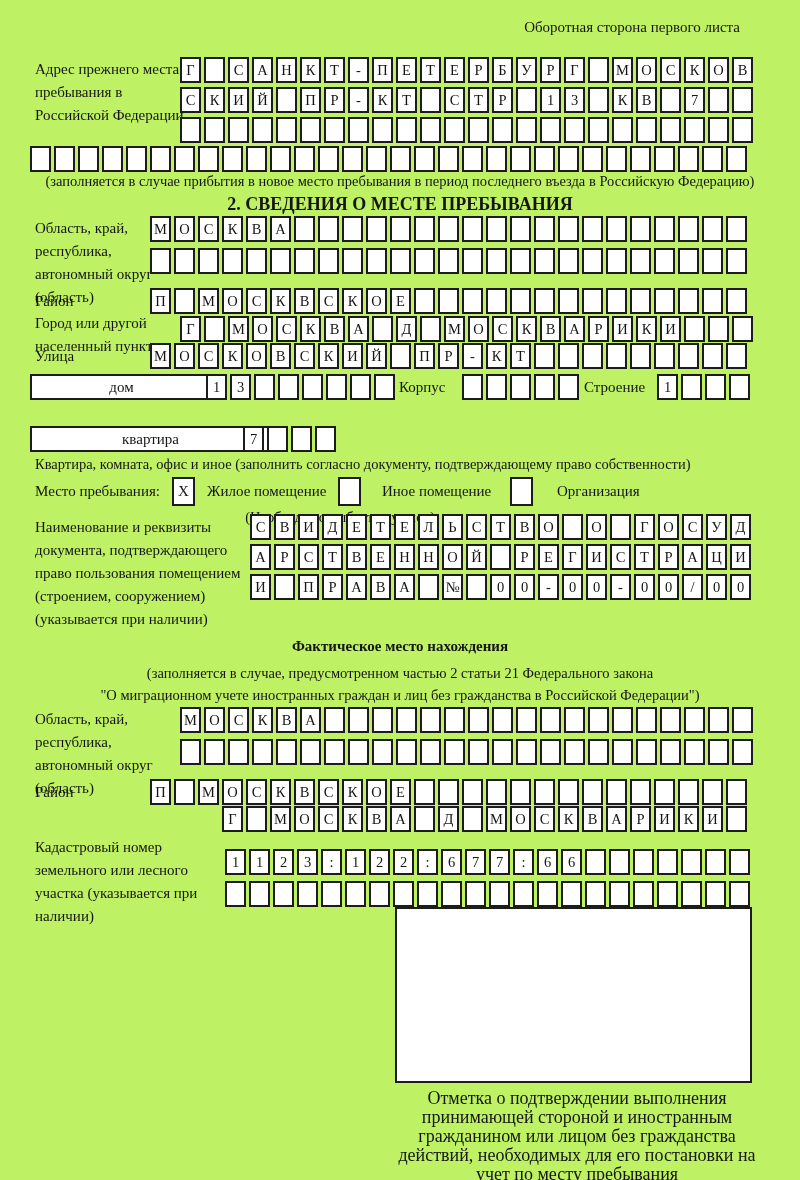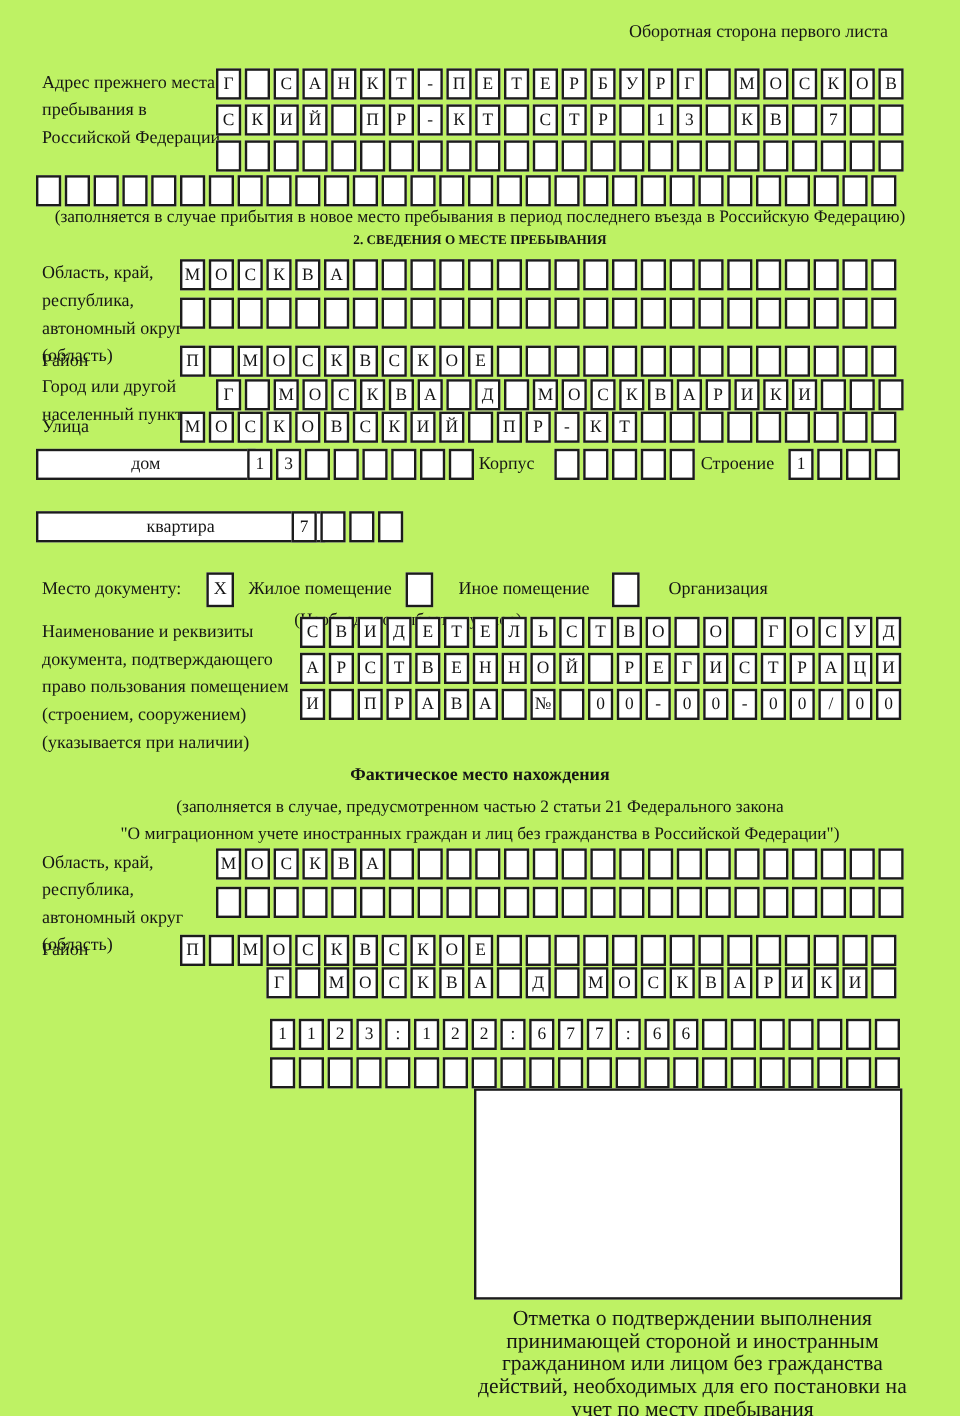--- a/index.html
+++ b/index.html
@@ -2,21 +2,21 @@
 <html><head>
 <meta charset="utf-8">
 <style>
   html,body{margin:0;padding:0;background:#fff;}
   .page{position:relative;width:800px;height:1180px;background:#bef264;
         font-family:"Liberation Serif",serif;color:#151515;overflow:hidden;}
   .abs{position:absolute;}
   .lbl{font-size:15px;line-height:23px;}
   .note{font-size:14.5px;line-height:18px;}
   .center{text-align:center;width:800px;left:0;}
-  .title{font-size:11px;font-weight:bold;}
+  .title{font-size:18px;font-weight:bold;}
   .boxrow{display:flex;gap:3px;}
   .cell{flex:none;width:21px;height:26px;border:2px solid #1c1c1c;box-sizing:border-box;
         display:flex;align-items:center;justify-content:center;
         font-size:14.5px;line-height:1;background:#fff;}
   .wide{border:2px solid #1c1c1c;height:26px;box-sizing:border-box;
         display:flex;align-items:center;justify-content:center;font-size:15px;background:#fff;}
   .checkbox{width:23px;height:29px;border:2px solid #1c1c1c;box-sizing:border-box;
         display:flex;align-items:center;justify-content:center;font-size:15px;background:#fff;}
   .stampbox{border:2px solid #1c1c1c;box-sizing:border-box;background:#fff;}
   .cap{font-size:18px;line-height:19px;text-align:center;}
@@ -312,22 +312,23 @@
       <span class="cell"></span>
     </div>
 
   <div class="abs wide" style="left:30px;top:426px;width:241px;">квартира</div>
   <div class="abs boxrow" style="left:243px;top:426px;">
       <span class="cell">7</span>
       <span class="cell"></span>
       <span class="cell"></span>
       <span class="cell"></span>
     </div>
-
-  <div class="abs lbl" style="left:35px;top:480px;">Место документу:</div>
+  <div class="abs note" style="left:35px;top:455px;">Квартира, комната, офис и иное (заполнить согласно документу, подтверждающему право собственности)</div>
+
+  <div class="abs lbl" style="left:35px;top:480px;">Место пребывания:</div>
   <div class="abs checkbox" style="left:172px;top:477px;">X</div>
   <div class="abs lbl" style="left:207px;top:480px;">Жилое помещение</div>
   <div class="abs checkbox" style="left:338px;top:477px;"></div>
   <div class="abs lbl" style="left:382px;top:480px;">Иное помещение</div>
   <div class="abs checkbox" style="left:510px;top:477px;"></div>
   <div class="abs lbl" style="left:557px;top:480px;">Организация</div>
   <div class="abs note" style="left:160px;top:508px;width:360px;text-align:center;">(Необходимо выбрать нужное)</div>
 
   <div class="abs lbl" style="left:35px;top:516px;width:215px;">Наименование и реквизиты документа, подтверждающего право пользования помещением (строением, сооружением) (указывается при наличии)</div>
   <div class="abs boxrow" style="left:250px;top:514px;">
@@ -505,20 +506,21 @@
       <span class="cell">К</span>
       <span class="cell">В</span>
       <span class="cell">А</span>
       <span class="cell">Р</span>
       <span class="cell">И</span>
       <span class="cell">К</span>
       <span class="cell">И</span>
       <span class="cell"></span>
     </div>
 
+  <div class="abs lbl" style="left:35px;top:836px;width:190px;">Кадастровый номер земельного или лесного участка (указывается при наличии)</div>
   <div class="abs boxrow" style="left:225px;top:849px;">
       <span class="cell">1</span>
       <span class="cell">1</span>
       <span class="cell">2</span>
       <span class="cell">3</span>
       <span class="cell">:</span>
       <span class="cell">1</span>
       <span class="cell">2</span>
       <span class="cell">2</span>
       <span class="cell">:</span>

